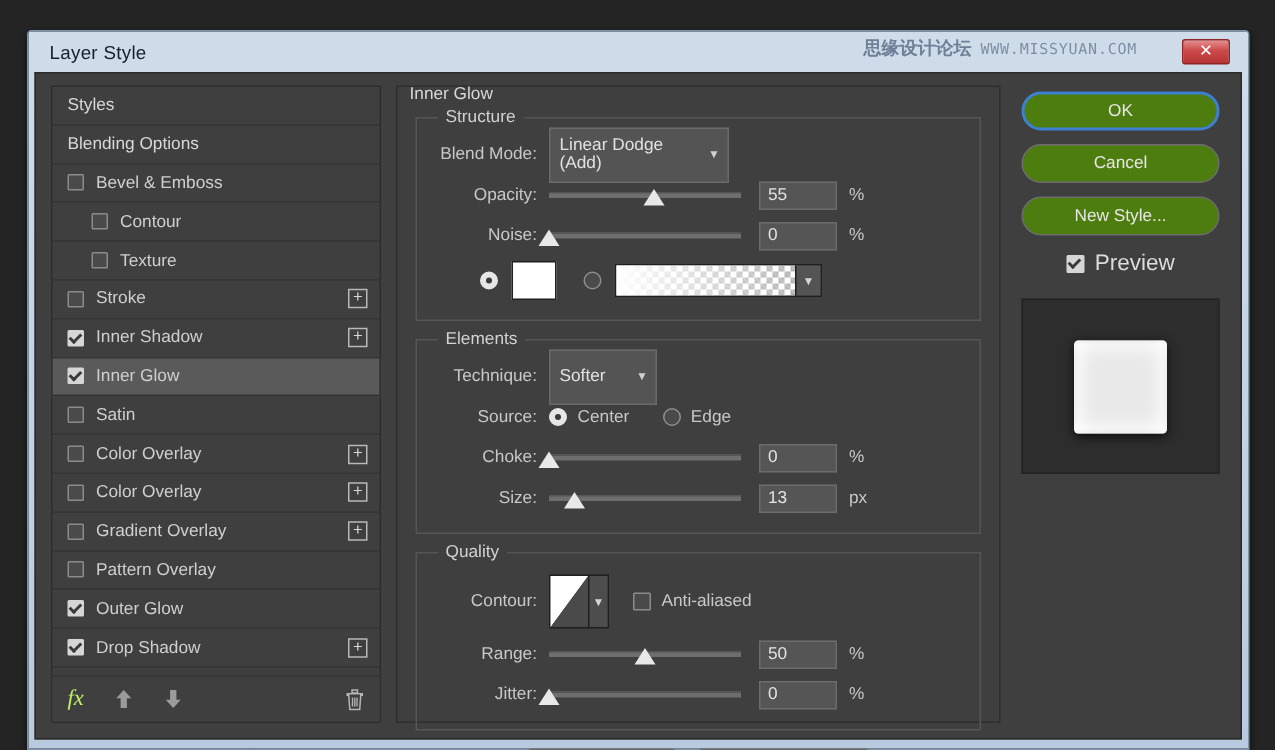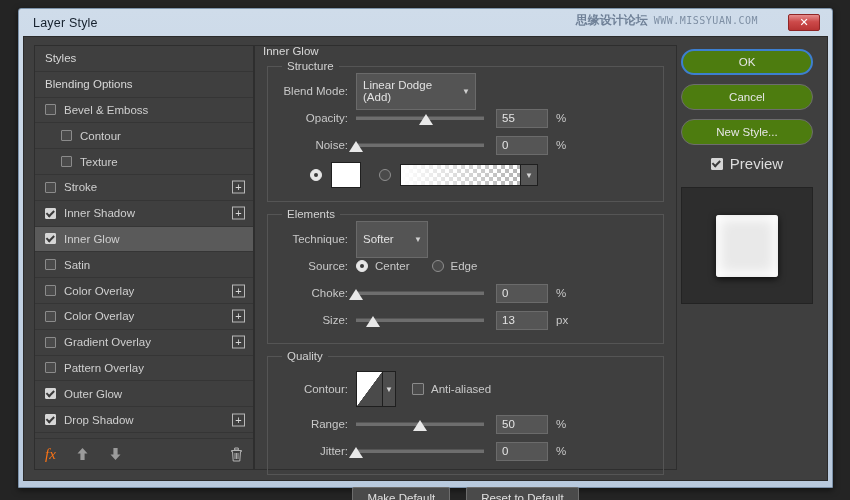--- a/index.html
+++ b/index.html
@@ -13,21 +13,21 @@
   
   #desktop {
     position: relative;
     width: 850px; height: 500px;
     background: #242424;
   }
 
   
   #window {
     position: absolute;
-    left: 18px; top: 8px;
+    left: 18px; top: 20px;
     width: 815px; height: 480px;
     background: linear-gradient(180deg,#cfdcea 0%,#b9cade 100%);
     border: 1px solid #7d93ab;
     border-radius: 3px 3px 0 0;
     box-shadow: 0 2px 6px rgba(0,0,0,.55);
     padding: 0 4px 4px 4px;
   }
 
   #titlebar {
     height: 27px;
@@ -63,21 +63,21 @@
     cursor: pointer;
   }
 
   
   #dialog {
     height: 445px;
     background: #3f3f3f;
     border: 1px solid #2b2b2b;
     display: flex;
     padding: 8px 10px 10px 10px;
-    gap: 0;
+    gap: 10px;
   }
 
   
   #styles-pane {
     width: 220px;
     display: flex; flex-direction: column;
     background: #3f3f3f;
     border: 1px solid #2e2e2e;
   }
   #styles-list {
@@ -131,21 +131,21 @@
   #styles-footer {
     height: 31px;
     display: flex; align-items: center;
     padding: 0 10px;
     gap: 20px;
     border-top: 1px solid #353535;
     background: #3f3f3f;
     position: relative;
   }
   #fx-icon { font-style: italic; font-family: "Liberation Serif", serif;
-             font-size: 15px; color: #f97316; cursor: pointer; }
+             font-size: 15px; color: #bef264; cursor: pointer; }
   .arrow-ico { width: 13px; height: 14px; cursor: pointer; }
   #trash-ico { position: absolute; right: 10px; cursor: pointer; }
 
   
   #main-pane {
     flex: 1;
     border: 1px solid #2e2e2e;
     background: #3f3f3f;
     position: relative;
     padding: 14px 12px 10px 12px;

